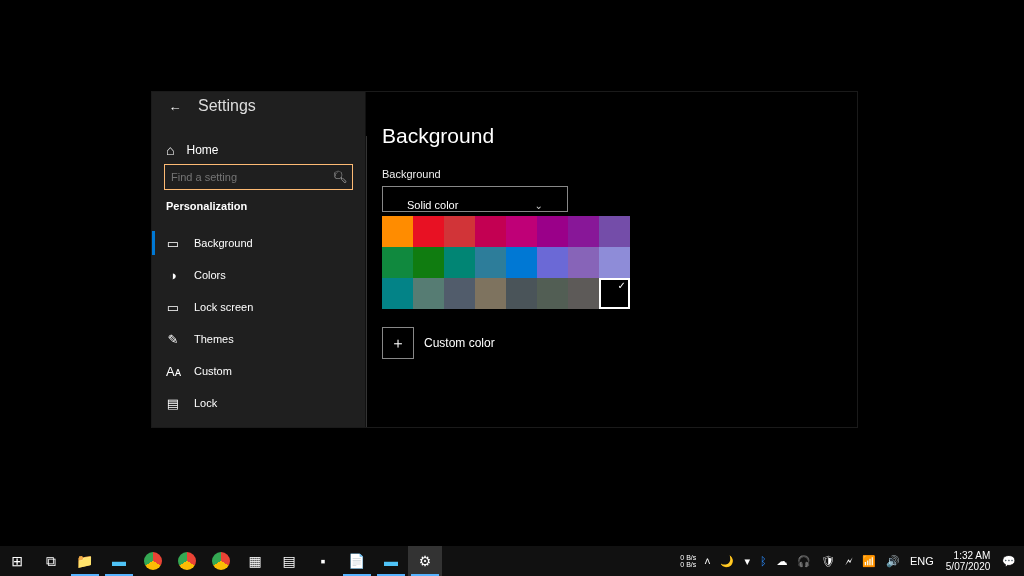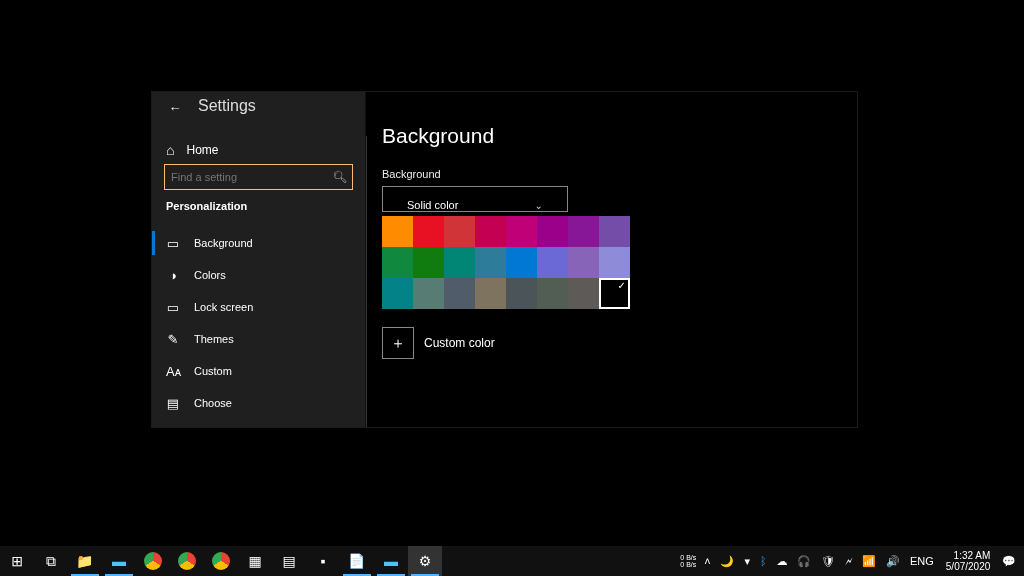--- a/index.html
+++ b/index.html
@@ -341,21 +341,21 @@
         <div class="nav-item">
           <span class="icon">✎</span>
           <span>Themes</span>
         </div>
         <div class="nav-item">
           <span class="icon">Aᴀ</span>
           <span>Custom</span>
         </div>
         <div class="nav-item">
           <span class="icon">▤</span>
-          <span>Choose</span>
+          <span>Lock</span>
         </div>
       </div>
   </div>
 
   <div class="main">
     <div class="scroll-divider"></div>
 
     <div class="page-title">Background</div>
 
     <div class="group-label">Background</div>

